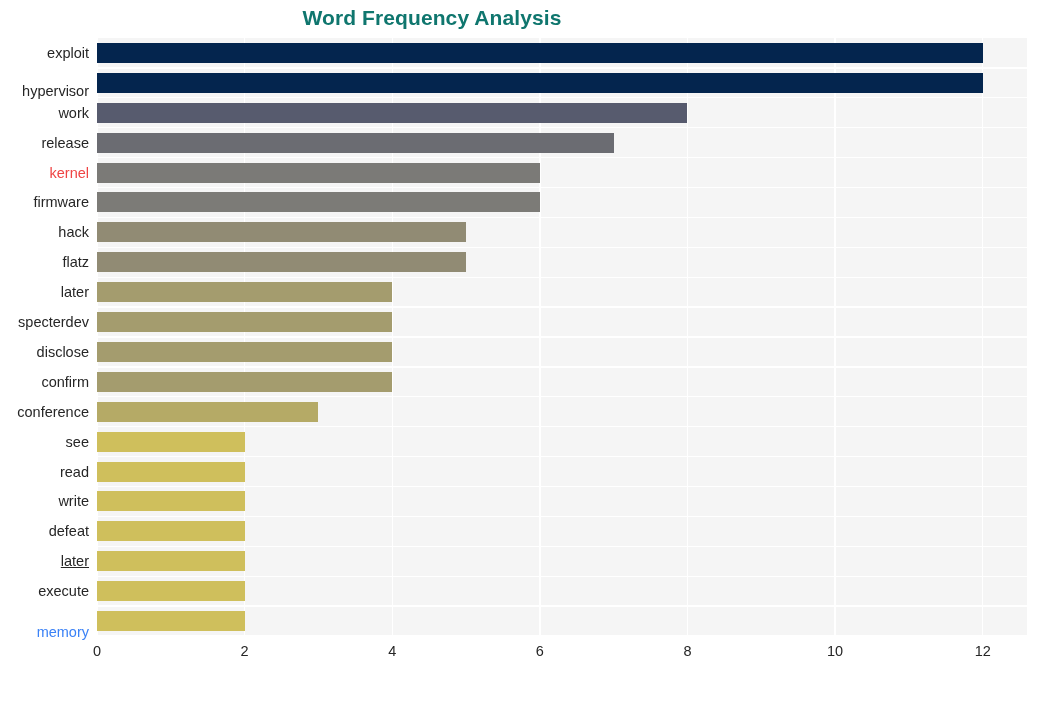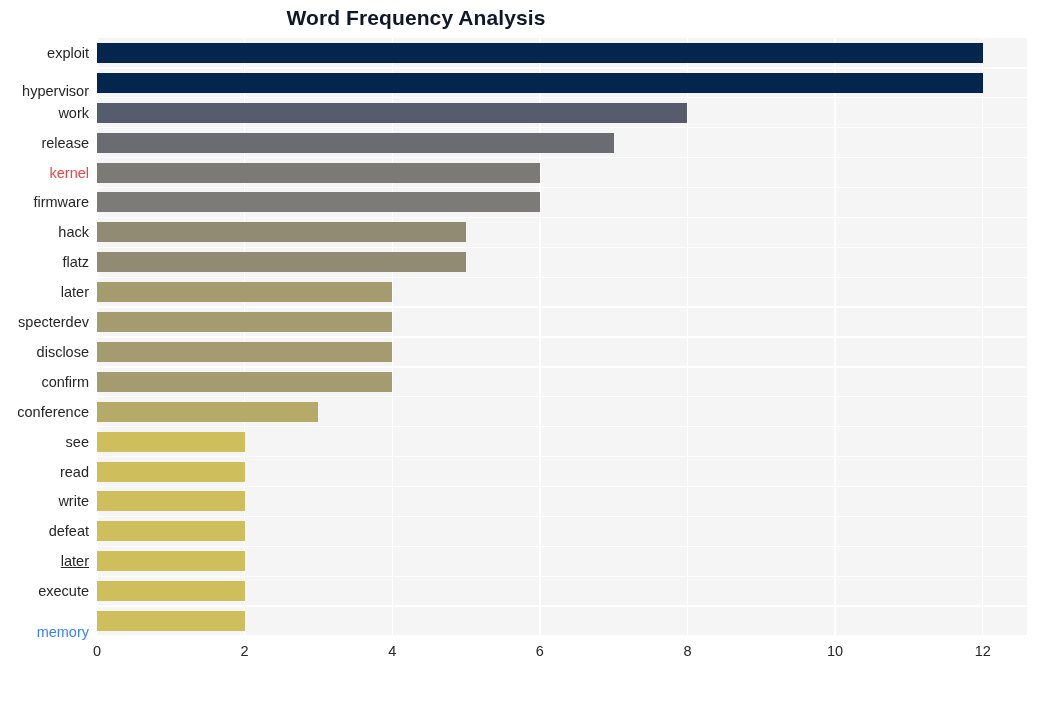--- a/index.html
+++ b/index.html
@@ -20,27 +20,27 @@
     left: 0;
     top: 0;
     width: 1037px;
     height: 701px;
     background: #ffffff;
   }
 
   
   #chart-title {
     position: absolute;
-    left: 0;
+    left: 16px;
     top: 6px;
     width: 832px;
     text-align: center;
     font-size: 21px;
     font-weight: bold;
-    color: #0f172a;
+    color: #0f766e;
     letter-spacing: 0.1px;
   }
 
   
   #plot-area {
     position: absolute;
     left: 97px;
     top: 38px;
     width: 930px;
     height: 598px;

